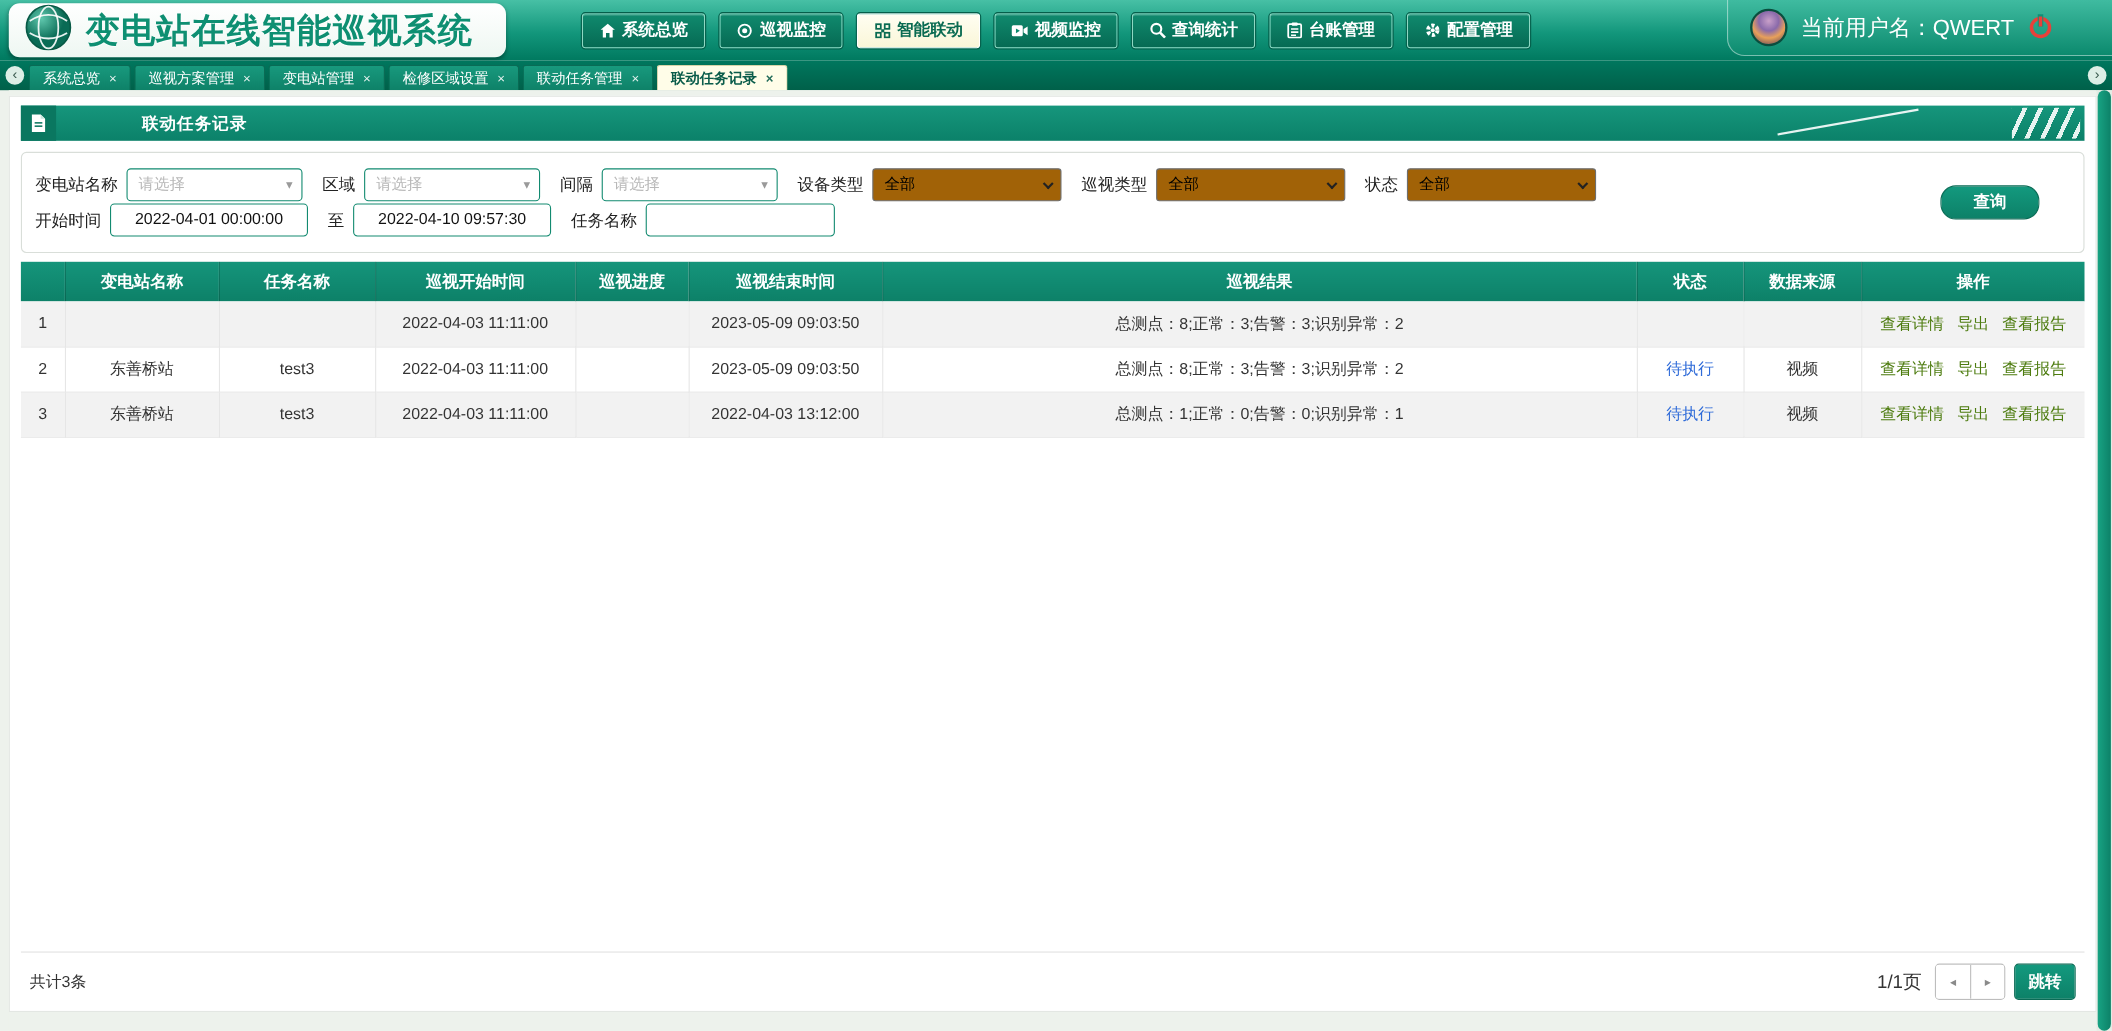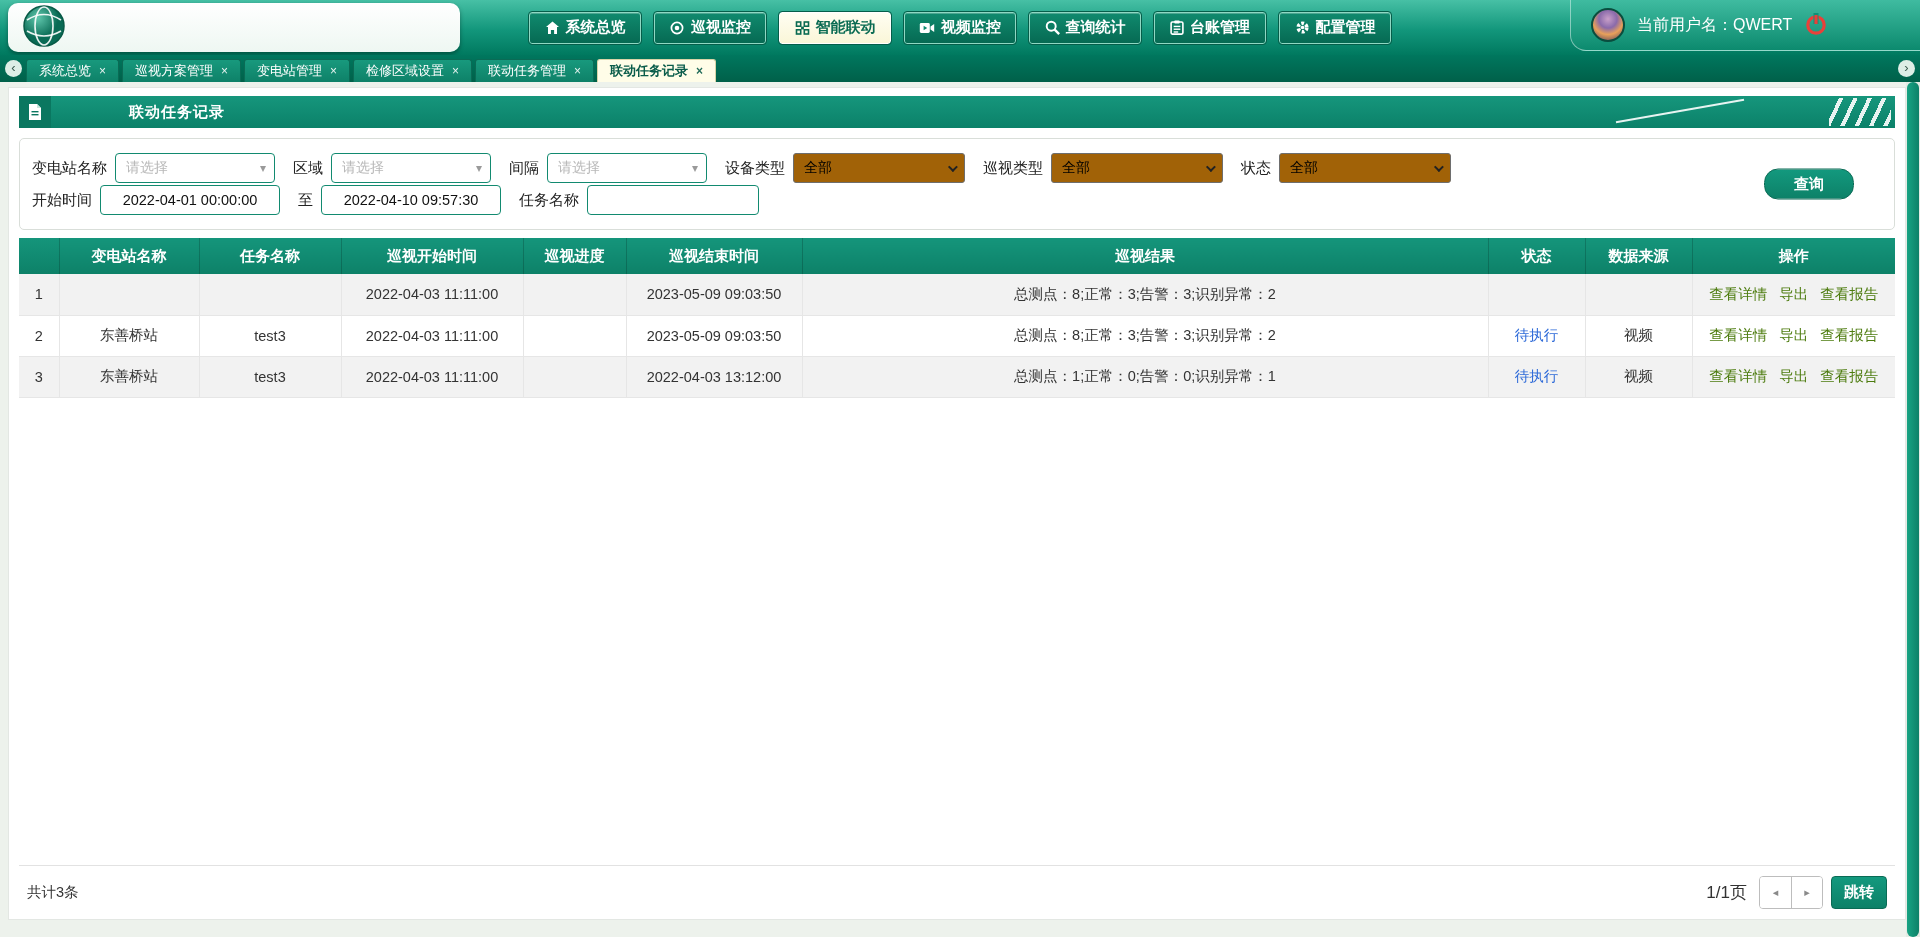--- a/index.html
+++ b/index.html
@@ -16,21 +16,21 @@
              background:linear-gradient(#108a6e,#066a53); border:1px solid #8fd8c3; outline:1px solid #055e4a;
              border-radius:3px; color:#fff; font-size:15px; font-weight:bold; cursor:pointer; padding:0 10px;
              box-shadow:inset 0 1px 0 rgba(255,255,255,.25); }
   .nav-btn.active { background:linear-gradient(#fffef2,#faf6d8); color:#0a6b52; border-color:#ffffff; }
   .nav-btn svg { flex:0 0 auto; }
   .user-panel { position:absolute; right:0; top:0; height:51px; min-width:350px; display:flex; align-items:center; gap:12px;
                 padding:0 18px 0 20px; background:linear-gradient(#3fbba0,#0c8a6e); border-bottom-left-radius:16px;
                 border-left:1px solid rgba(255,255,255,.45); border-bottom:1px solid rgba(255,255,255,.45); }
   .avatar { width:34px; height:34px; border-radius:50%; border:2px solid #0a4d3e;
             background:radial-gradient(circle at 50% 30%,#c9a0c9 0%,#8a6aaa 35%,#e8a05a 60%,#4a3a5a 100%); }
-  .user-text { color:#fff; font-size:16px; white-space:nowrap;text-align:center; }
+  .user-text { color:#fff; font-size:20px; white-space:nowrap;text-align:center; }
   .logout-btn { background:none; border:none; cursor:pointer; display:flex; align-items:center; }
 
   
   .tabbar { position:relative; height:27px; background:linear-gradient(#00775e,#006049); display:flex; align-items:flex-end; padding:0 26px; }
   .tab-scroll { position:absolute; top:5px; width:17px; height:17px; border-radius:50%; background:#ddeee6; color:#3a5a4e;
                 font-size:13px; line-height:15px; text-align:center; cursor:pointer; user-select:none; }
   .tab-scroll.left { left:5px; } .tab-scroll.right { right:5px; }
   .tabs { display:flex; gap:3px; height:23px; }
   .tab { display:flex; align-items:center; gap:8px; padding:0 12px; background:linear-gradient(#18997d,#0e8168);
          border:1px solid #0a6b55; border-bottom:none; border-radius:3px 3px 0 0; color:#fff; font-size:13px; cursor:pointer; white-space:nowrap; }
@@ -109,20 +109,21 @@
               <stop offset="0%" stop-color="#5fc7ad"></stop>
               <stop offset="100%" stop-color="#0a6b55"></stop>
             </radialGradient>
           </defs>
         <circle cx="22" cy="22" r="20" fill="url(#lg)" stroke="#085a46" stroke-width="1.5"></circle>
         <ellipse cx="22" cy="22" rx="9" ry="19" fill="none" stroke="#ffffff" stroke-width="1.6" opacity=".9"></ellipse>
         <path d="M5 16 Q22 5 39 16" fill="none" stroke="#ffffff" stroke-width="1.6" opacity=".9"></path>
         <path d="M5 27 Q22 37 39 27" fill="none" stroke="#ffffff" stroke-width="1.6" opacity=".9"></path>
       </svg>
     </span>
+    <span class="app-title">变电站在线智能巡视系统</span>
   </div>
 
   <nav class="main-nav">
       <button class="nav-btn">
         <span style="display: flex;">
           <svg width="15" height="14" viewBox="0 0 14 14">
             <path d="M7 0.5 L13.5 6 H11.5 V13 H8.6 V9 H5.4 V13 H2.5 V6 H0.5 Z" fill="currentColor"></path>
           </svg>
         </span>
         <span>系统总览</span>

